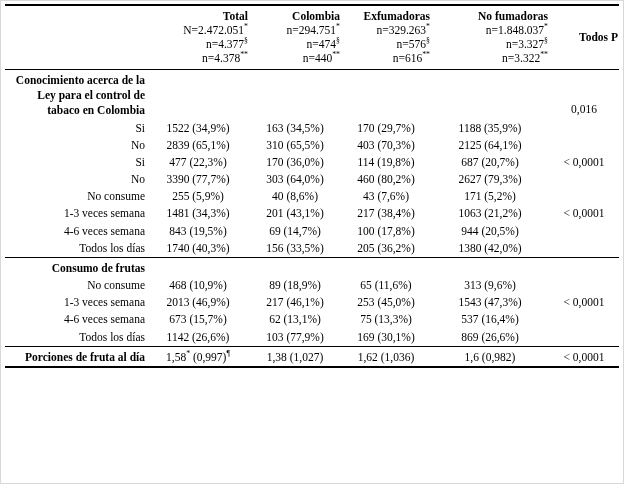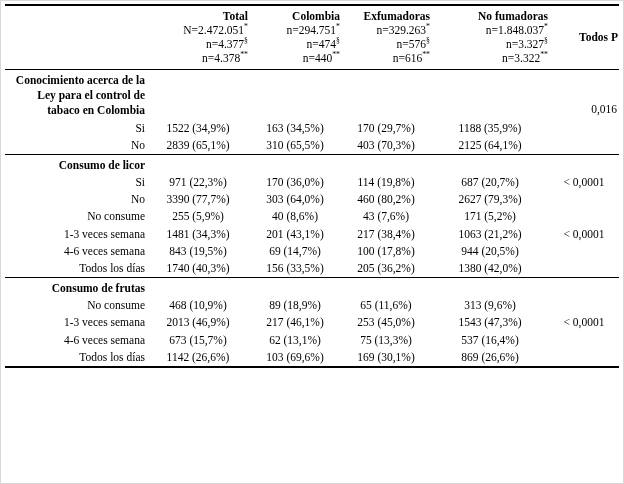--- a/index.html
+++ b/index.html
@@ -52,21 +52,20 @@
     border-top: 1px solid #000;
     padding-top: 3px;
   }
   tr.row-section td.label,
   tr.row-section-data td.label {
     font-weight: bold;
   }
   tr.row-section td.p {
     vertical-align: bottom;
     padding-bottom: 2px;
-    text-align: right;
   }
   sup { font-size: 0.68em; line-height: 0; }
 </style>
 </head>
 <body>
 
 <div class="page">
   <table class="stats">
     <colgroup id="colgroup">
         <col style="width: 142px;">
@@ -126,31 +125,23 @@
           <td class="p"></td>
         </tr>
         <tr class="row-data">
           <td class="label">No</td>
           <td class="value">2839 (65,1%)</td>
           <td class="value">310 (65,5%)</td>
           <td class="value">403 (70,3%)</td>
           <td class="value">2125 (64,1%)</td>
           <td class="p"></td>
         </tr>
-        <tr class="row-section">
-          <td class="label">Consumo de licor</td>
-          <td class="value"></td>
-          <td class="value"></td>
-          <td class="value"></td>
-          <td class="value"></td>
-          <td class="p"></td>
-        </tr>
         <tr class="row-data">
           <td class="label">Si</td>
-          <td class="value">971 (22,3%)</td>
+          <td class="value">477 (22,3%)</td>
           <td class="value">170 (36,0%)</td>
           <td class="value">114 (19,8%)</td>
           <td class="value">687 (20,7%)</td>
           <td class="p">&lt; 0,0001</td>
         </tr>
         <tr class="row-data">
           <td class="label">No</td>
           <td class="value">3390 (77,7%)</td>
           <td class="value">303 (64,0%)</td>
           <td class="value">460 (80,2%)</td>
@@ -217,20 +208,28 @@
           <td class="label">4-6 veces semana</td>
           <td class="value">673 (15,7%)</td>
           <td class="value">62 (13,1%)</td>
           <td class="value">75 (13,3%)</td>
           <td class="value">537 (16,4%)</td>
           <td class="p"></td>
         </tr>
         <tr class="row-data">
           <td class="label">Todos los días</td>
           <td class="value">1142 (26,6%)</td>
-          <td class="value">103 (69,6%)</td>
+          <td class="value">103 (77,9%)</td>
           <td class="value">169 (30,1%)</td>
           <td class="value">869 (26,6%)</td>
           <td class="p"></td>
+        </tr>
+        <tr class="row-section-data">
+          <td class="label">Porciones de fruta al día</td>
+          <td class="value">1,58<sup>*</sup> (0,997)<sup>¶</sup></td>
+          <td class="value">1,38 (1,027)</td>
+          <td class="value">1,62 (1,036)</td>
+          <td class="value">1,6 (0,982)</td>
+          <td class="p">&lt; 0,0001</td>
         </tr>
       </tbody>
   </table>
 </div>
 
 </body></html>

